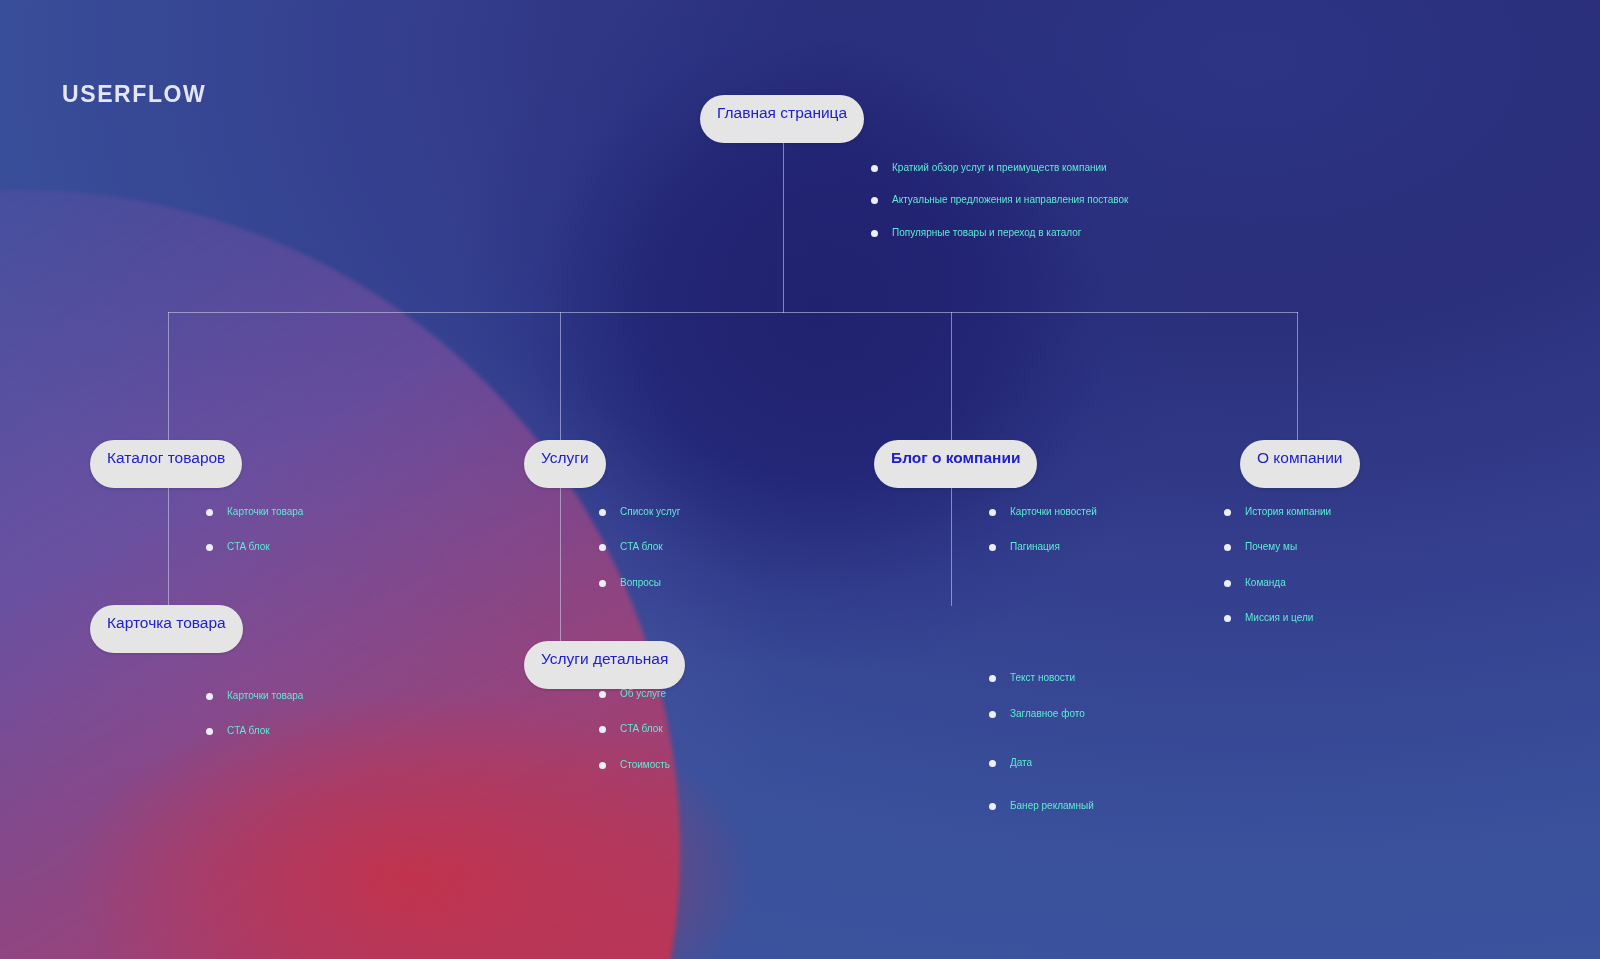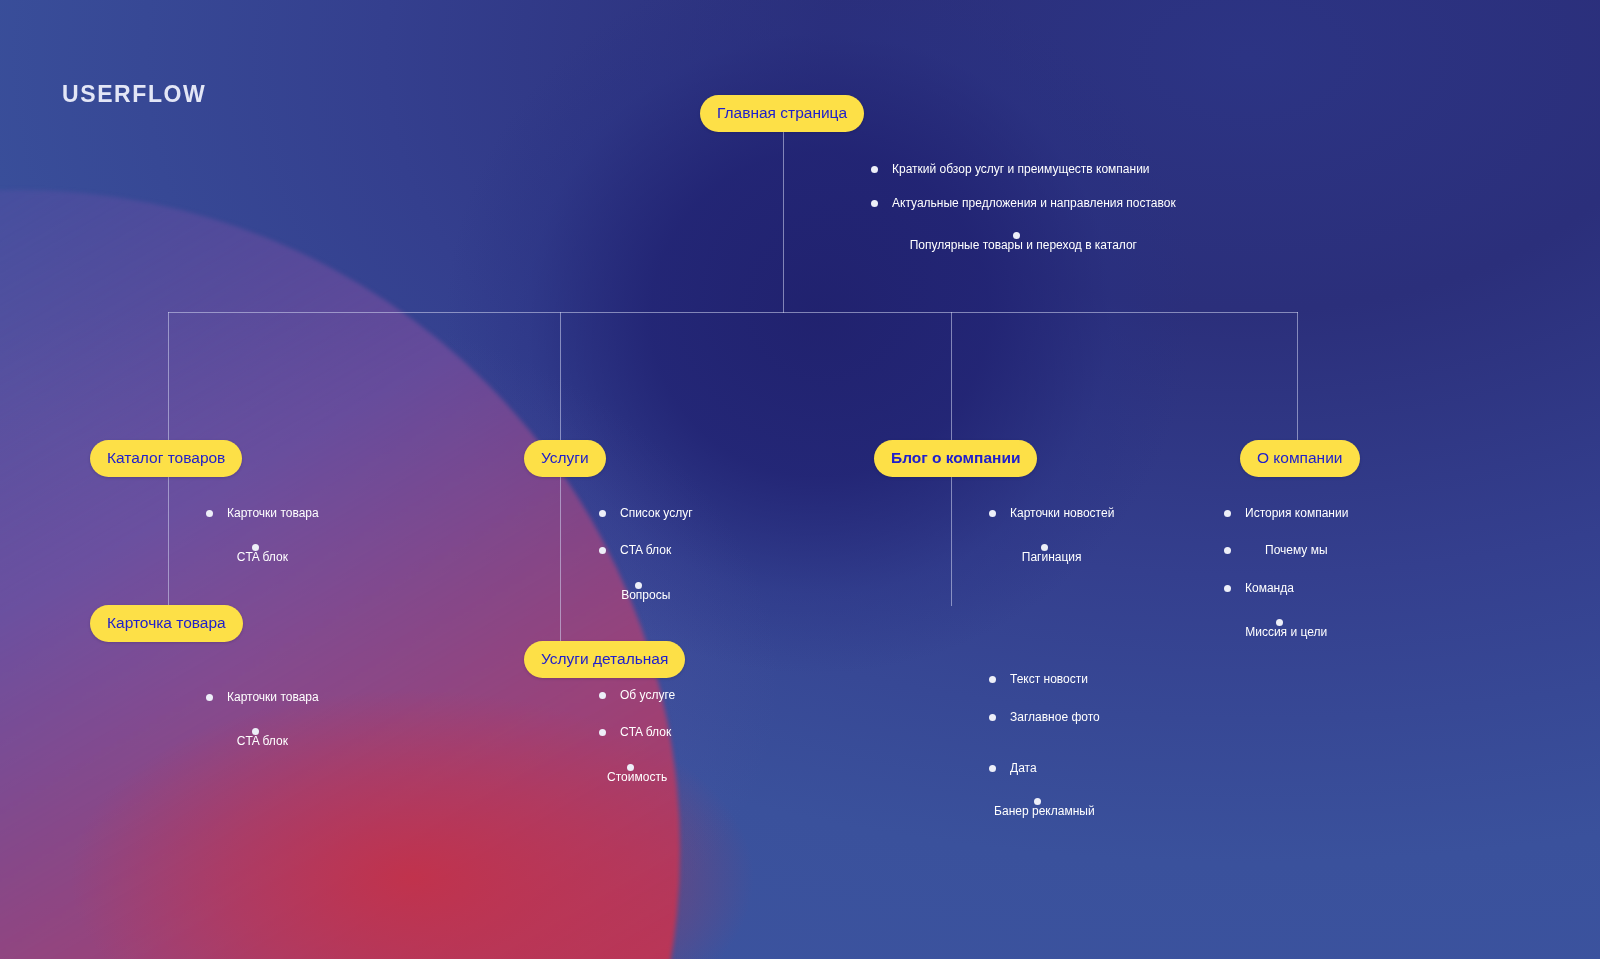--- a/index.html
+++ b/index.html
@@ -101,47 +101,47 @@
   .line {
     position: absolute;
     background: rgba(209,214,240,0.55);
   }
   .line.v { width: 1px; }
   .line.h { height: 1px; }
 
   
   .pill {
     position: absolute;
-    background: #fde047;
+    background: #e5e5e5;
     color: #2020CC;
     border-radius: 999px;
     font-size: 15.5px;
     line-height: 1;
-    padding: 10px 17px 11px 17px;
+    padding: 10px 17px 22px 17px;
     white-space: nowrap;
     box-shadow: 0 1px 3px rgba(10,10,50,0.18);
     z-index: 5;
   }
 
   
   .bullets {
     position: absolute;
     z-index: 4;
     list-style: none;
   }
   .bullets li {
     display: flex;
     align-items: center;
-    color: #ffffff;
-    font-size: 12px;
+    color: #5eead4;
+    font-size: 10px;
     line-height: 1;
     white-space: nowrap;
     margin-bottom: 22px;
   }
-  .bullets li:last-child { margin-bottom: 0; flex-direction: column; }
+  .bullets li:last-child { margin-bottom: 0; }
 
   .dot {
     width: 7px;
     height: 7px;
     border-radius: 50%;
     background: #EDEFF8;
     margin-right: 14px;
     flex: 0 0 auto;
   }
 </style>
@@ -271,39 +271,39 @@
 
   <ul class="bullets" style="left:989px; top:673px;">
     <li style="margin-bottom:26px;">
       <span class="dot"></span>
       <span>Текст новости</span>
     </li>
     <li style="margin-bottom:39px;">
       <span class="dot"></span>
       <span>Заглавное фото</span>
     </li>
-    <li style="margin-bottom:24px;">
+    <li style="margin-bottom:33px;">
       <span class="dot"></span>
       <span>Дата</span>
     </li>
     <li>
       <span class="dot"></span>
       <span>Банер рекламный</span>
     </li>
   </ul>
 
   <div class="pill" style="left:1240px; top:440px;">
     <span>О компании</span>
   </div>
   <ul class="bullets" style="left:1224px; top:507px;">
     <li style="margin-bottom:25px;">
       <span class="dot"></span>
       <span>История компании</span>
     </li>
-    <li style="margin-bottom:26px;gap:20px;">
+    <li style="margin-bottom:26px;">
       <span class="dot"></span>
       <span>Почему мы</span>
     </li>
     <li style="margin-bottom:25px;">
       <span class="dot"></span>
       <span>Команда</span>
     </li>
     <li>
       <span class="dot"></span>
       <span>Миссия и цели</span>

